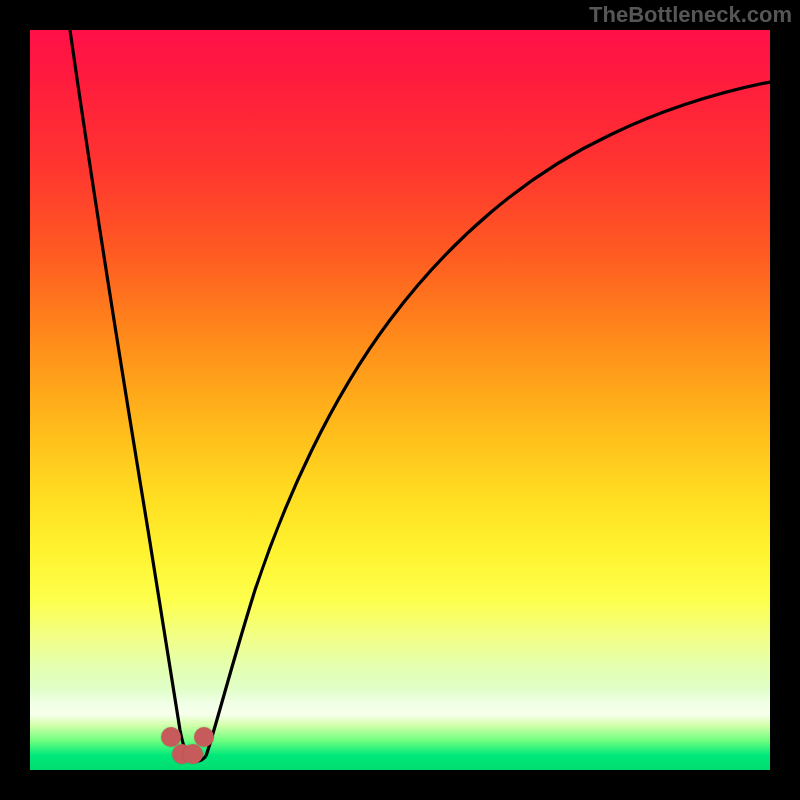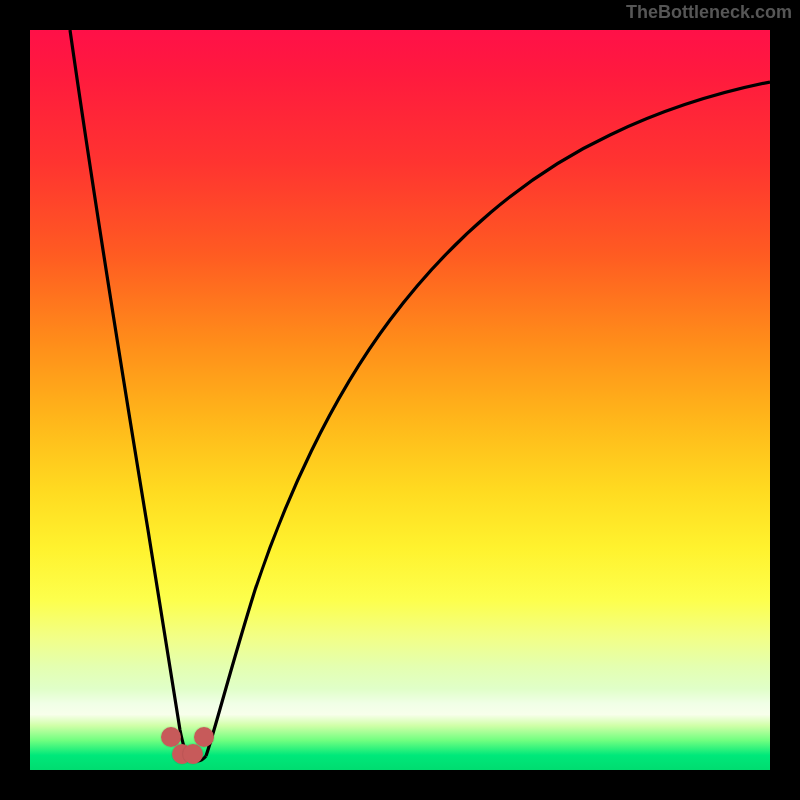--- a/index.html
+++ b/index.html
@@ -8,21 +8,21 @@
     position: relative;
     width: 800px;
     height: 800px;
     background: #000;
   }
   .watermark {
     position: absolute;
     top: 2px;
     right: 8px;
     font-family: Arial, Helvetica, sans-serif;
-    font-size: 18px;
+    font-size: 22px;
     font-weight: 600;
     color: #565656;
     letter-spacing: 0px;
     z-index: 10;
     text-align: right;
   }
   .plot-area {
     position: absolute;
     top: 30px;
     left: 30px;

